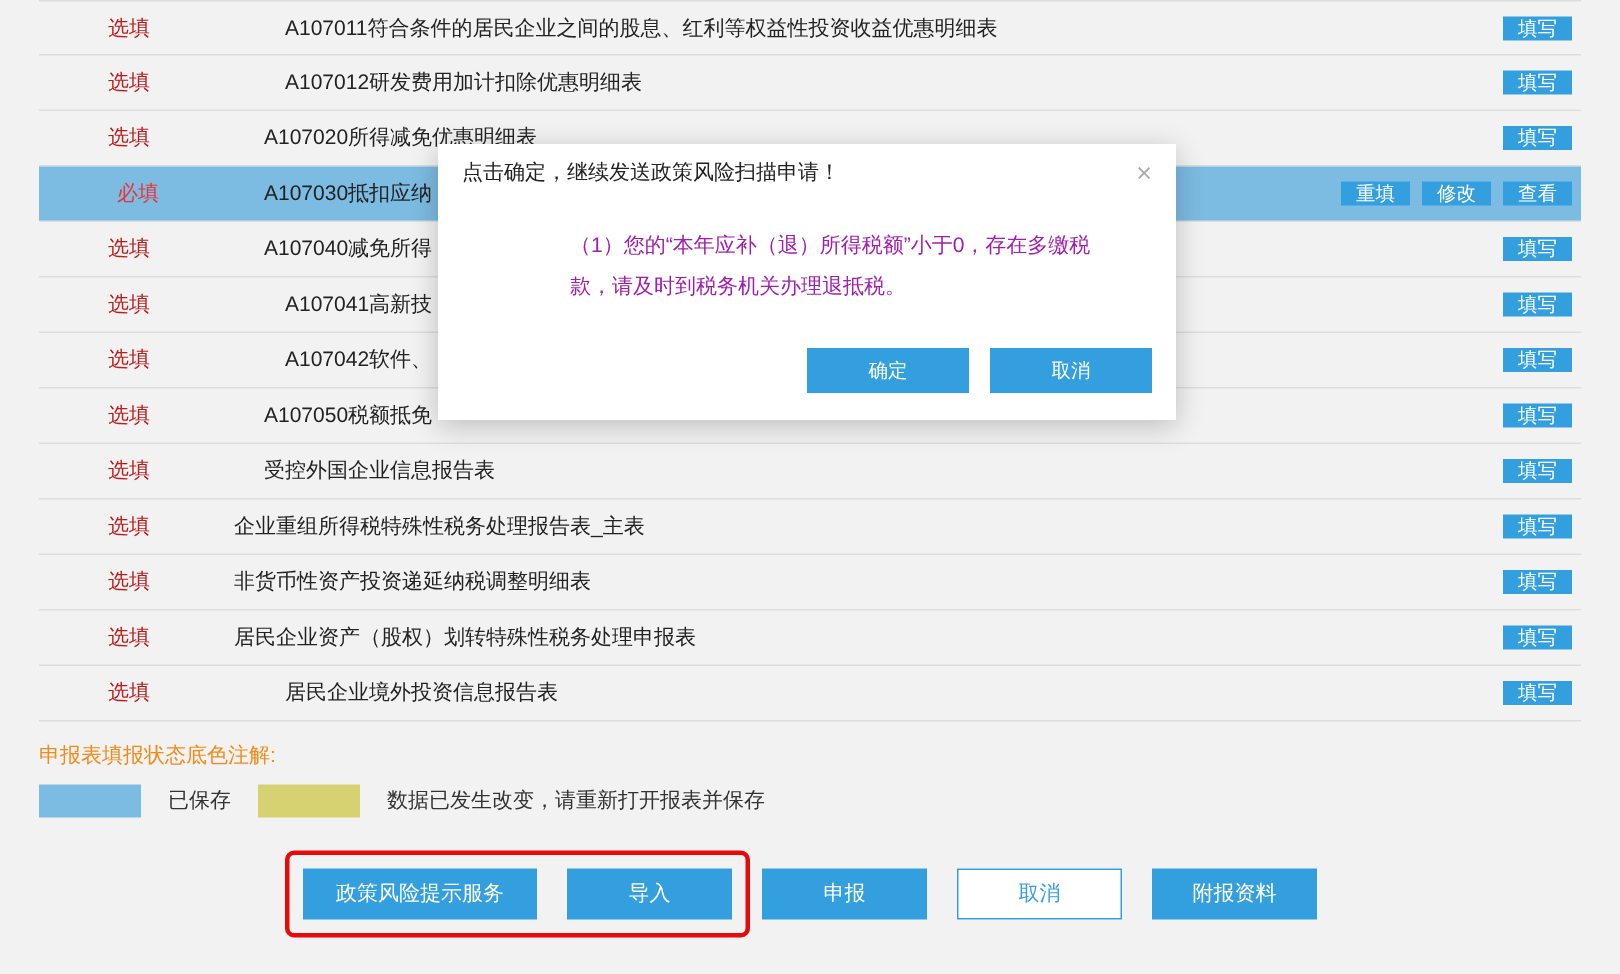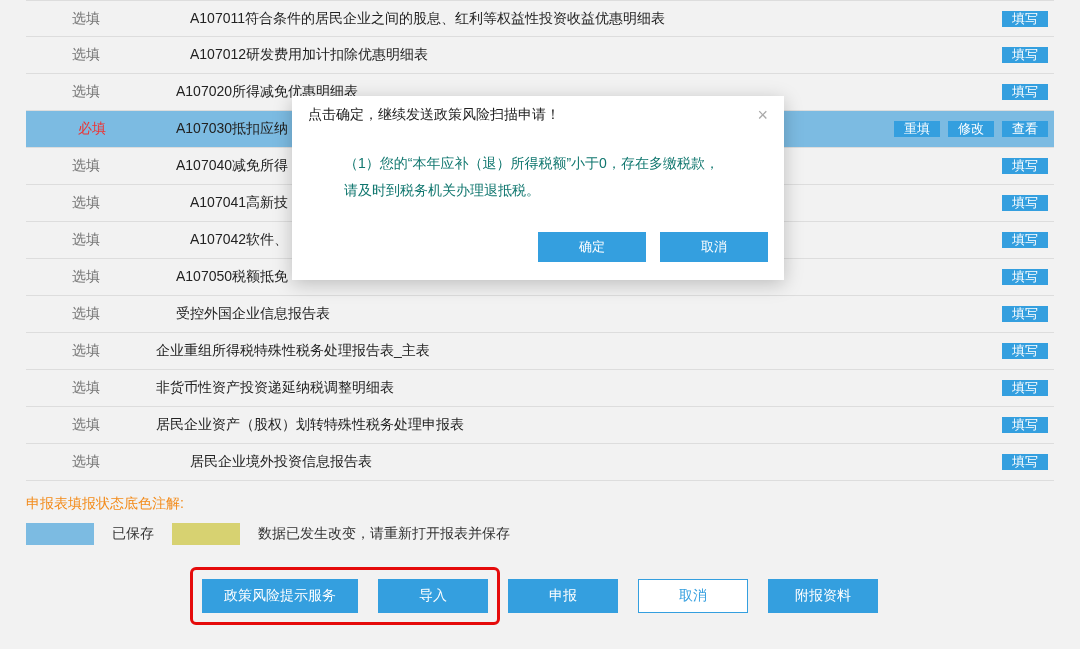--- a/index.html
+++ b/index.html
@@ -22,21 +22,21 @@
     height: 37px;
     border-bottom: 1px solid #ddd;
   }
   .row:first-child { border-top: 1px solid #ddd; }
   .row.highlight {
     background: #7cbbe2;
   }
   .col-status {
     width: 120px;
     text-align: center;
-    color: #737373;
+    color: #b91c1c;
   }
   .col-status.required { color: #e33; font-weight: normal; padding-left: 12px; }
   .col-name {
     flex: 1;
     padding-left: 10px;
     color: #222;
   }
   .col-name.indent1 { padding-left: 30px; }
   .col-name.indent2 { padding-left: 44px; }
   .col-actions {
@@ -121,23 +121,24 @@
   }
   .modal-close {
     margin-left: auto;
     color: #aaa;
     font-size: 18px;
     cursor: pointer;
     line-height: 1;
   }
   .modal-body {
     padding: 16px 52px 8px 52px;
-    color: #0f766e;
+    color: #a21caf;
     line-height: 1.9;
     min-height: 88px;
+    margin-left: 36px;
   }
   .modal-footer {
     display: flex;
     justify-content: flex-end;
     gap: 14px;
     padding: 10px 16px 18px 32px;
   }
   .modal-footer .btn { height: 30px; min-width: 108px; }
 </style>
 </head>

